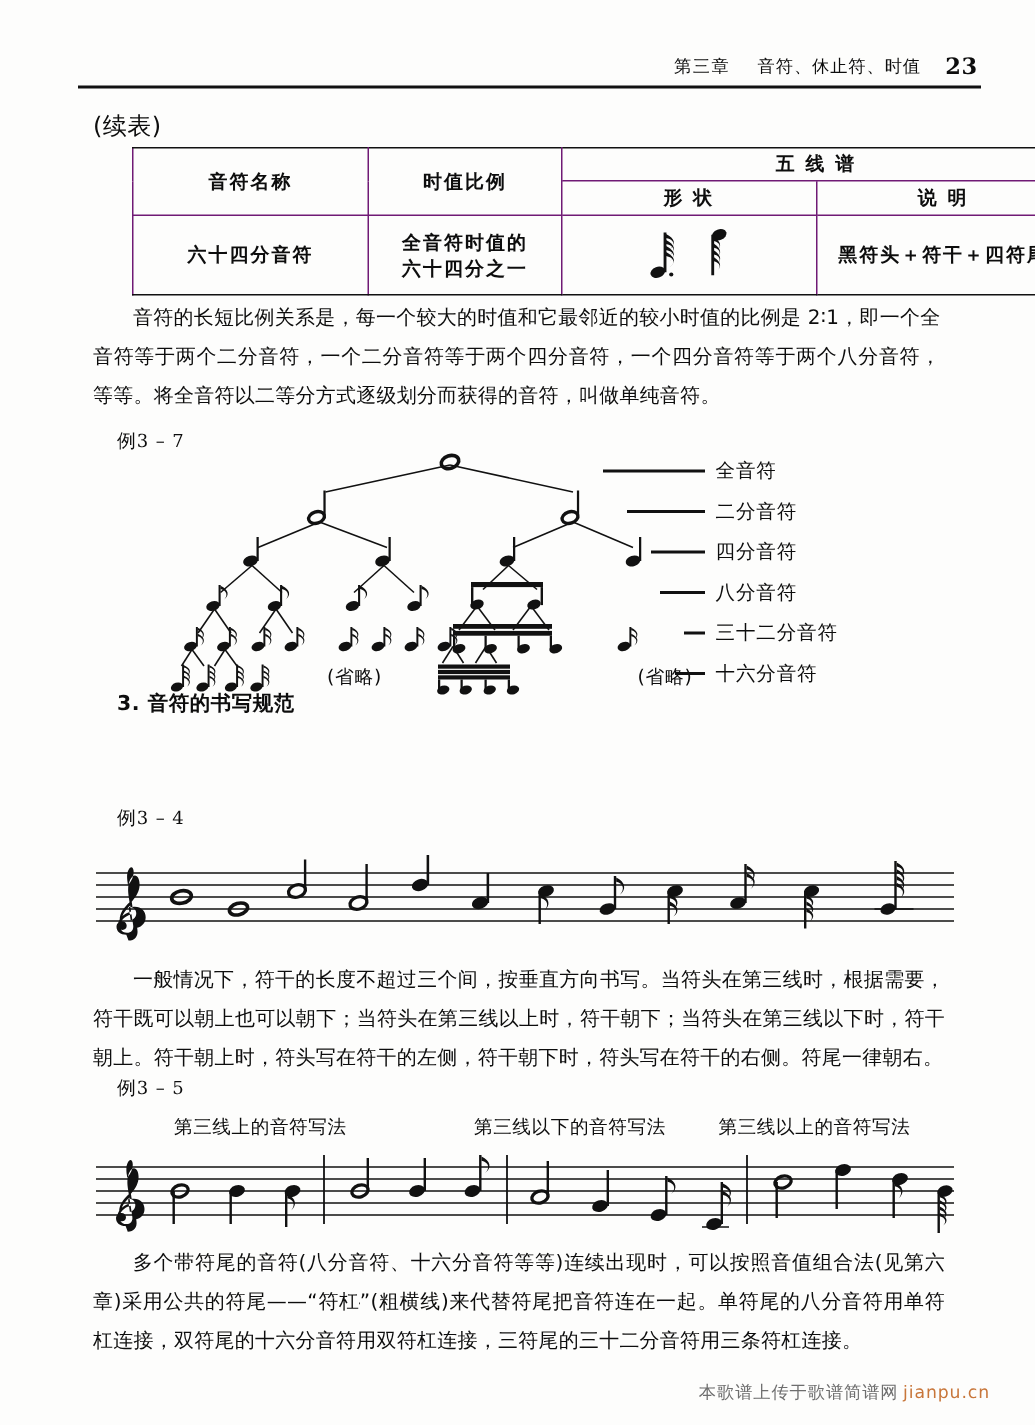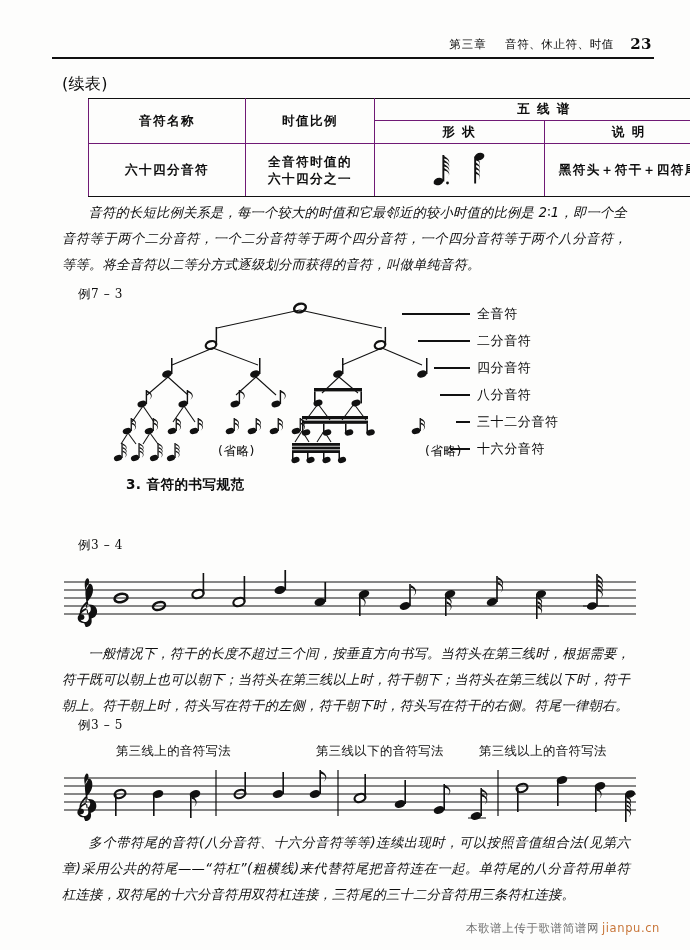--- a/index.html
+++ b/index.html
@@ -58,21 +58,20 @@
   }
 
   
   .para {
     position: absolute;
     font-size: 13.3px;
     line-height: 26px;
     letter-spacing: .2px;
     text-align: justify;
     text-justify: inter-ideograph;
-    font-style: italic;
   }
   .para.indent { text-indent: 2em; }
   .tiny-note {
     position: absolute;
     font-size: 16px;
     letter-spacing: .3px;
   }
   .ex-label {
     position: absolute;
     font-size: 12.5px;
@@ -273,21 +272,21 @@
         </tr>
       </tbody>
     </table>
   </div>
 
   <div class="para indent" style="left:62px; top:200px; width:565px;">
     <span>音符的长短比例关系是，每一个较大的时值和它最邻近的较小时值的比例是 2∶1，即一个全音符等于两个二分音符，一个二分音符等于两个四分音符，一个四分音符等于两个八分音符，等等。将全音符以二等分方式逐级划分而获得的音符，叫做</span><span class="emph-dots">单纯音符</span><span>。</span>
   </div>
 
   <div class="ex-label" style="left:78px; top:286px;">
-    <span>例</span><span class="num">7 – 3</span>
+    <span>例</span><span class="num">3 – 7</span>
   </div>
 
   <div class="fig" style="left:110px; top:300px;">
     <svg width="370" height="170" viewBox="0 0 370 170">
       <g stroke="#111" stroke-width="1.05" fill="none">
 
         <path d="M190 10 L107 28"></path>
         <path d="M190 10 L272 28"></path>
 
         <path d="M103 48 L62 65"></path>
@@ -529,21 +528,21 @@
     <div class="tree-label-row">
       <span class="tl-lead" style="width:14px; margin-left:-14px;"></span>
       <span>三十二分音符</span>
     </div>
     <div class="tree-label-row">
       <span class="tl-lead" style="width:20px; margin-left:-20px;"></span>
       <span>十六分音符</span>
     </div>
   </div>
 
-  <div class="sec-head" style="left:78px; top:476px;margin-left:48px;">3. 音符的书写规范</div>
+  <div class="sec-head" style="left:78px; top:460px;">3. 音符的书写规范</div>
 
 
   <div class="ex-label" style="left:78px; top:537px;">
     <span>例</span><span class="num">3 – 4</span>
   </div>
 
   <div class="fig" style="left:64px; top:566px;">
     <svg width="572" height="66" viewBox="0 0 572 66">
 
       <g stroke="#111" stroke-width="1">

